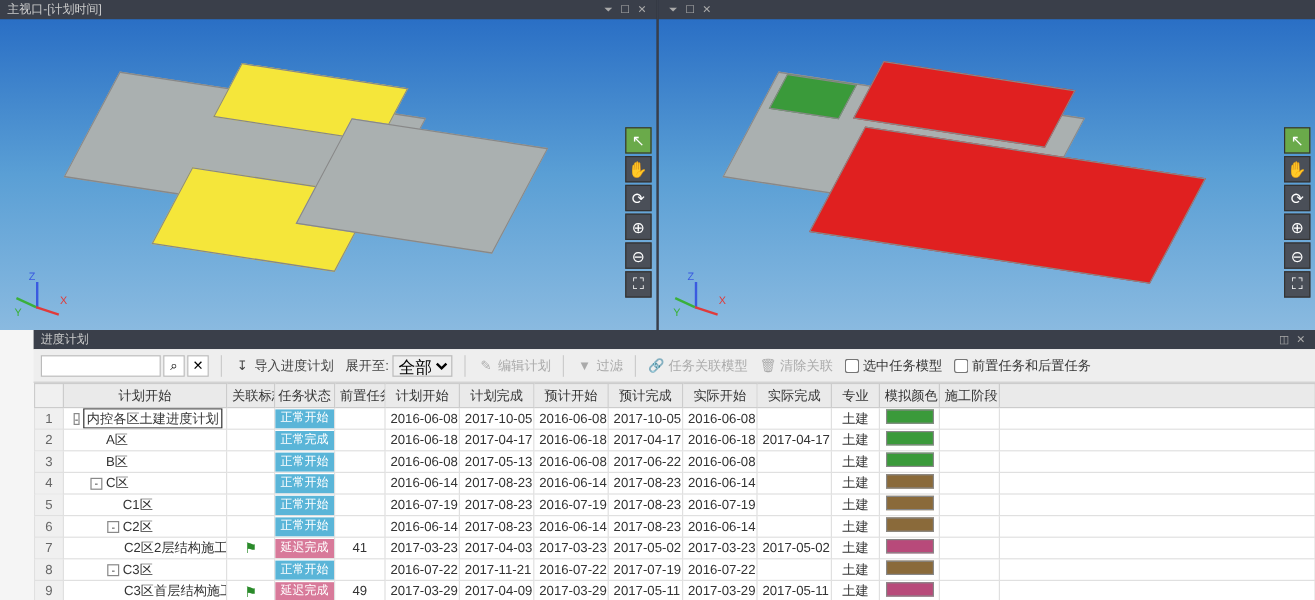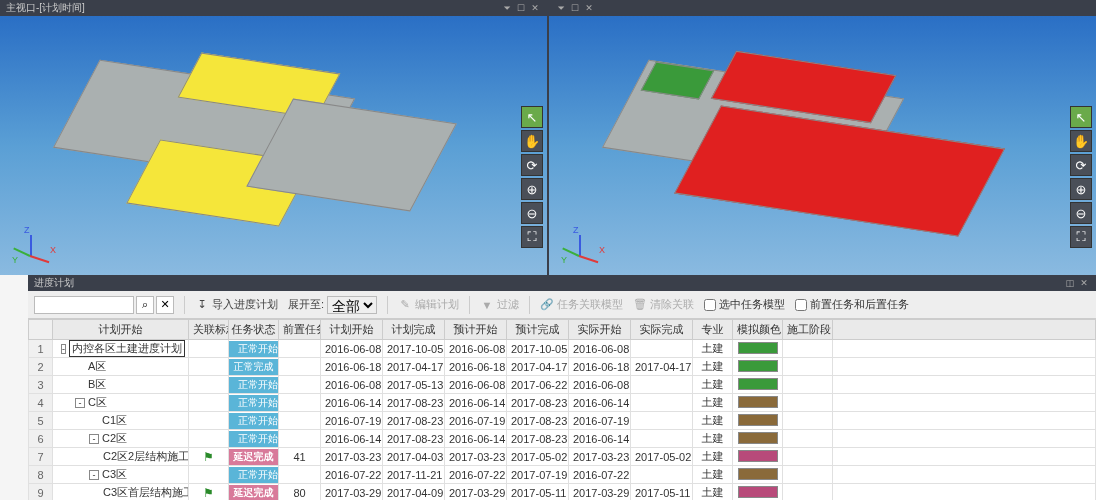--- a/index.html
+++ b/index.html
@@ -57,23 +57,23 @@
 .col-pre { width: 42px; text-align: center; }
 .col-date { width: 62px; text-align: center; }
 .col-spec { width: 40px; text-align: center; }
 .col-color { width: 50px; text-align: right; }
 .col-phase { width: 50px; }
 .col-rest { width: auto; }
 
 .tree-toggle { display: inline-block; width: 10px; height: 10px; border: 1px solid #888; text-align: center; line-height: 8px; font-size: 9px; margin-right: 3px; cursor: pointer; background: #fff; }
 .name-cell { display: flex; align-items: center; }
 .status-badge { display: inline-block; width: 100%; height: 16px; line-height: 16px; color: #fff; font-size: 10px; }
-.s-normal-start { background: #5ab5d8; text-align: right; }
+.s-normal-start { background: #5ab5d8; }
 .s-normal-done { background: #5ab5d8; }
-.s-delay-done { background: #d87a9a; font-weight: bold; }
+.s-delay-done { background: #d87a9a; }
 .link-flag { color: #2a8a2a; font-size: 12px; }
 .sim-color { display: inline-block; width: 40px; height: 12px; border: 1px solid #888; }
 </style>
 </head>
 <body>
 
 <div class="viewports">
   <div class="viewport">
     <div class="vp-title">
       <span>主视口-[计划时间]</span>
@@ -400,21 +400,21 @@
           <tr>
             <td class="col-num">9</td>
             <td class="col-name">
               <div class="name-cell" style="padding-left:46px">
                 <span style="display:inline-block;width:13px"></span>
                 <span>C3区首层结构施工</span>
               </div>
             </td>
             <td class="col-link"><span class="link-flag">⚑</span></td>
             <td class="col-status"><span class="status-badge s-delay-done">延迟完成</span></td>
-            <td class="col-pre">80</td>
+            <td class="col-pre">49</td>
             <td class="col-date">2017-03-29</td>
             <td class="col-date">2017-04-09</td>
             <td class="col-date">2017-03-29</td>
             <td class="col-date">2017-05-11</td>
             <td class="col-date">2017-03-29</td>
             <td class="col-date">2017-05-11</td>
             <td class="col-spec">土建</td>
             <td class="col-color"><span class="sim-color" style="background:#b84a7a"></span></td>
             <td class="col-phase"></td>
             <td class="col-rest"></td>

